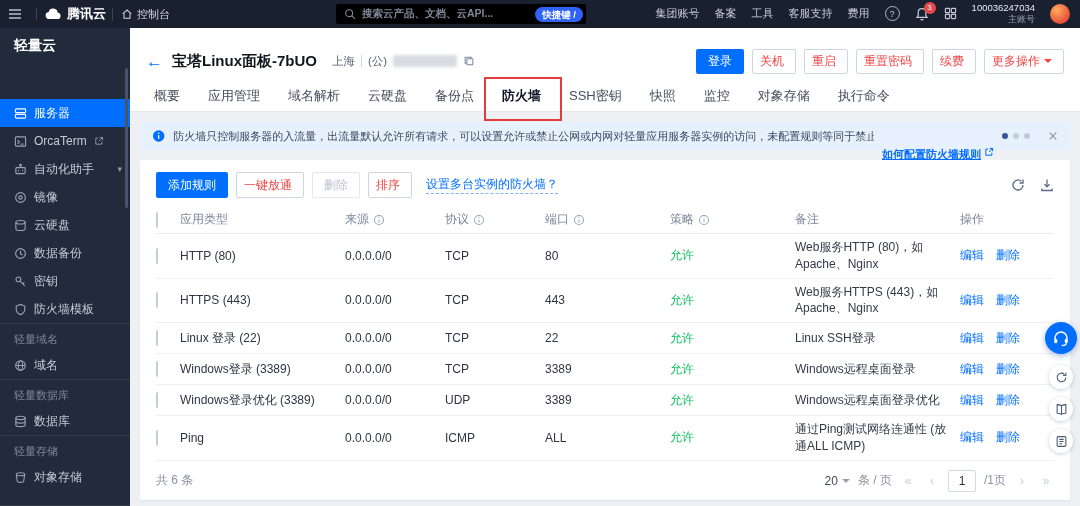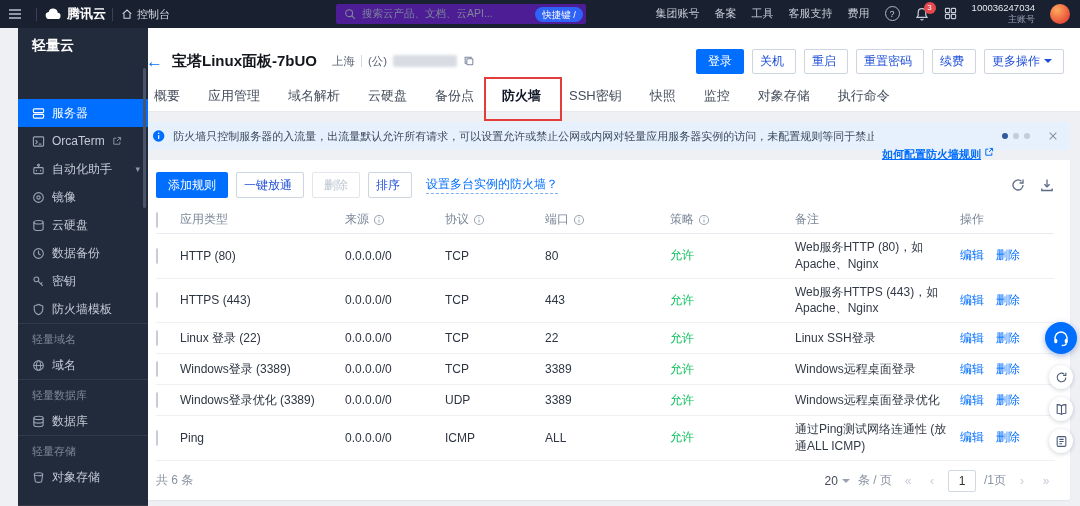--- a/index.html
+++ b/index.html
@@ -6,40 +6,40 @@
   body { background:#fff; }
   .stage { position:relative; width:1080px; height:506px; overflow:hidden; background:#eef0f4; }
 
   
   .topbar { position:absolute; top:0; left:0; width:1080px; height:28px; background:#19202f;
             display:flex; align-items:center; color:#c6cdd8; font-size:11px; z-index:6;justify-content:center; }
   .tb-iconbtn { width:30px; height:28px; display:flex; align-items:center; justify-content:center; cursor:pointer; }
   .tb-sep { width:1px; height:13px; background:#3a4254; margin:0 8px 0 6px; }
   .tb-brand { display:flex; align-items:center; gap:5px; color:#fff; font-size:13px; font-weight:bold; cursor:pointer; }
   .tb-console { display:flex; align-items:center; gap:4px; cursor:pointer; color:#d4dae3; }
-  .tb-search { position:absolute; left:336px; top:4px; width:250px; height:20px; background:#4c1d95;
-               border-radius:2px; display:flex; align-items:center; gap:6px; padding:0 3px 0 8px; cursor:text; }
+  .tb-search { position:absolute; left:336px; top:4px; width:250px; height:20px; background:#000000;
+               border-radius:2px; display:flex; align-items:center; gap:6px; padding:0 3px 0 8px; cursor:text;font-weight:bold; }
   .tb-search .ph { color:#7d8798; font-size:10.5px; flex:1; white-space:nowrap; overflow:hidden; }
   .kbd { background:#2f62f6; color:#fff; font-size:9.5px; height:15px; line-height:15px; padding:0 7px;
          border-radius:8px; cursor:pointer; white-space:nowrap; }
   .tb-right { margin-left:auto; display:flex; align-items:center; gap:15px; padding-right:10px; }
   .tb-link { cursor:pointer; white-space:nowrap; }
   .tb-circle { width:15px; height:15px; border:1px solid #aeb6c4; border-radius:50%; display:flex;
                align-items:center; justify-content:center; font-size:9px; color:#c6cdd8; cursor:pointer; }
   .bell-wrap { position:relative; cursor:pointer; display:flex; }
   .badge { position:absolute; top:-5px; right:-7px; min-width:12px; height:12px; background:#e5484d; color:#fff;
            font-size:8px; border-radius:7px; display:flex; align-items:center; justify-content:center; padding:0 3px; }
   .account { text-align:right; line-height:1.15; cursor:pointer; }
   .account .aid { font-size:9.5px; color:#e7ebf1; }
   .account .arole { font-size:9px; color:#96a0b0; }
   .avatar { width:20px; height:20px; border-radius:50%; cursor:pointer;
             background:radial-gradient(circle at 35% 30%, #ffab5e, #e8503a 70%); }
 
   
-  .sidebar { position:absolute; top:28px; left:18px; width:130px; height:478px; background:#222b3b;
+  .sidebar { position:absolute; top:28px; left:0; width:130px; height:478px; background:#222b3b;
              color:#c3cad6; overflow:hidden; z-index:5; }
   .sb-title { height:34px; line-height:34px; padding-left:14px; color:#fff; font-size:14px; font-weight:bold; }
   .sb-item { height:28px; display:flex; align-items:center; gap:7px; padding:0 8px 0 14px;
              font-size:12px; cursor:pointer; white-space:nowrap; }
   .sb-item svg { flex:0 0 auto; color:#99a3b4; }
   .sb-item.selected { background:#006eff; color:#fff;margin-top:37px; }
   .sb-item.selected svg { color:#fff; }
   .sb-group { height:28px; line-height:30px; padding-left:14px; font-size:11px; color:#7982922;
               color:#7e8796; border-top:1px solid rgba(255,255,255,.08); cursor:default; }
   .sb-caret { margin-left:auto; color:#8d97a8; font-size:9px; }
@@ -52,21 +52,21 @@
   .dh-top { padding-top:14px; height:52px; display:flex; align-items:center; gap:9px; }
   .back { color:#006eff; font-size:17px; font-weight:bold; cursor:pointer; line-height:1; }
   .dh-title { font-size:15px; font-weight:bold; color:#13161d; white-space:nowrap; }
   .dh-meta { display:flex; align-items:center; gap:6px; font-size:11.5px; color:#5b6474; margin-left:6px; }
   .vsep { width:1px; height:12px; background:#d3d8e0; }
   .blurbox { width:64px; height:12px; background:#d8dce2; border-radius:2px; filter:blur(1.5px); }
   .dh-actions { margin-left:auto; display:flex; align-items:center; gap:8px; }
   .btn { height:25px; padding:0 11px; font-size:12px; border-radius:2px; border:1px solid transparent;
          display:inline-flex; align-items:center; gap:4px; cursor:pointer; background:#fff; white-space:nowrap; }
   .btn.primary { background:#006eff; color:#fff; }
-  .btn.ghost { border-color:#cdd5e0; color:#1d4ed8;padding-left:7px; }
+  .btn.ghost { border-color:#cdd5e0; color:#ef4444;padding-left:7px; }
   .btn.disabled { border-color:#e3e7ed; color:#bcc4d0; cursor:not-allowed; }
   .caret { width:0; height:0; border-left:4px solid transparent; border-right:4px solid transparent;
            border-top:4px solid currentColor; display:inline-block; }
 
   .tabs { display:flex; align-items:stretch; height:32px; border-bottom:1px solid #e6e9ee; margin:0 -16px; padding:0 10px; }
   .tab { padding:0 14px; display:flex; align-items:center; font-size:13px; color:#454d5b; cursor:pointer; position:relative; }
   .tab.active { color:#0d1322; font-weight:bold;justify-content:center; }
   .anno { position:absolute; left:-4px; right:-7px; top:-3px; bottom:-10px; border:2px solid #e23c3c;
           pointer-events:none; z-index:3; }
 

